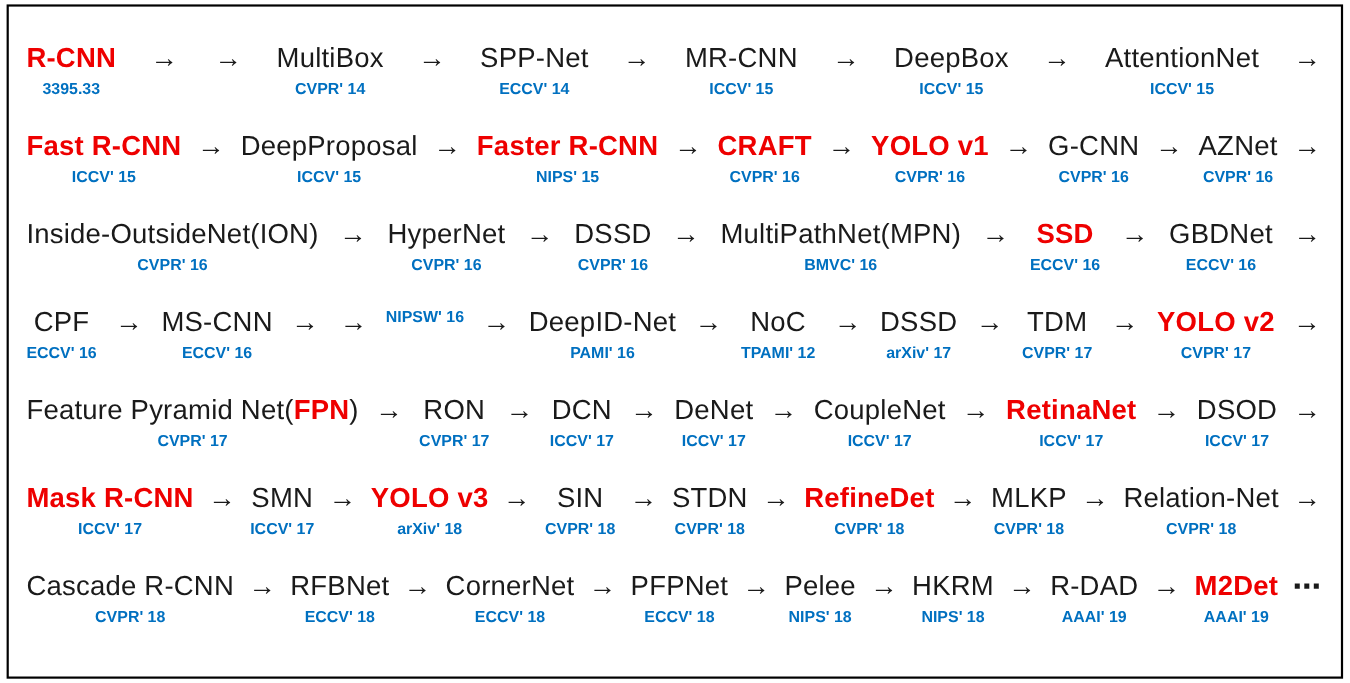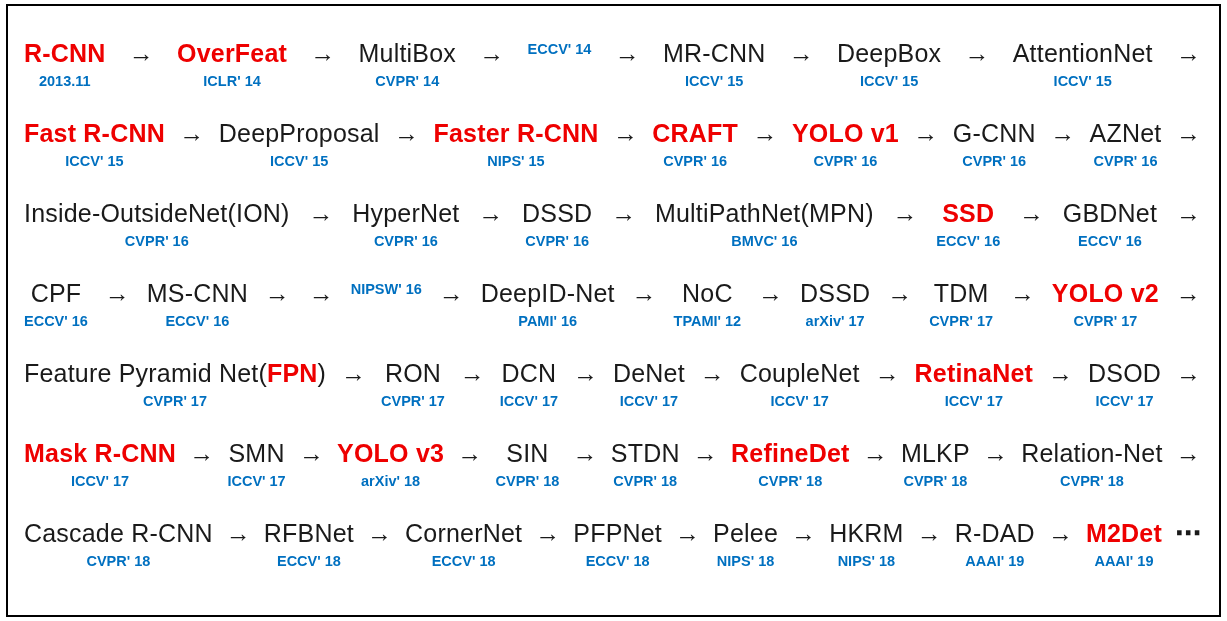--- a/index.html
+++ b/index.html
@@ -68,34 +68,31 @@
   }
 </style>
 </head>
 <body>
 
 <div class="frame">
   <div id="timeline">
       <div class="row">
         <div class="node">
           <div class="name red">R-CNN</div>
-          <div class="venue">2013.11</div>
-        </div>
-        <div class="arrow">→</div>
-        <div class="node">
-          <div class="name red">OverFeat</div>
-          <div class="venue">ICLR' 14</div>
-        </div>
+          <div class="venue">3395.33</div>
+        </div>
+        <div class="arrow">→</div>
         <div class="arrow">→</div>
         <div class="node">
           <div class="name">MultiBox</div>
           <div class="venue">CVPR' 14</div>
         </div>
         <div class="arrow">→</div>
         <div class="node">
+          <div class="name">SPP-Net</div>
           <div class="venue">ECCV' 14</div>
         </div>
         <div class="arrow">→</div>
         <div class="node">
           <div class="name">MR-CNN</div>
           <div class="venue">ICCV' 15</div>
         </div>
         <div class="arrow">→</div>
         <div class="node">
           <div class="name">DeepBox</div>

